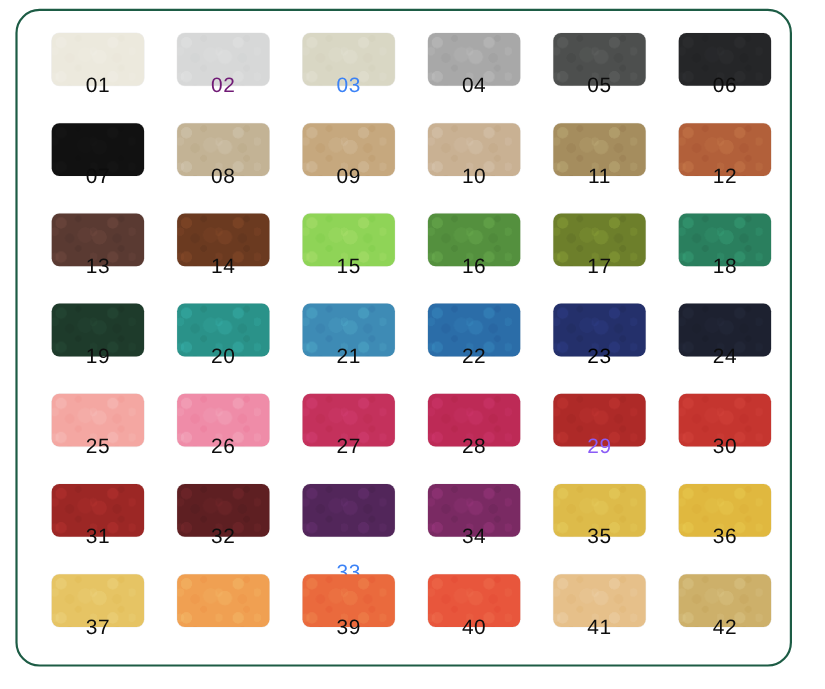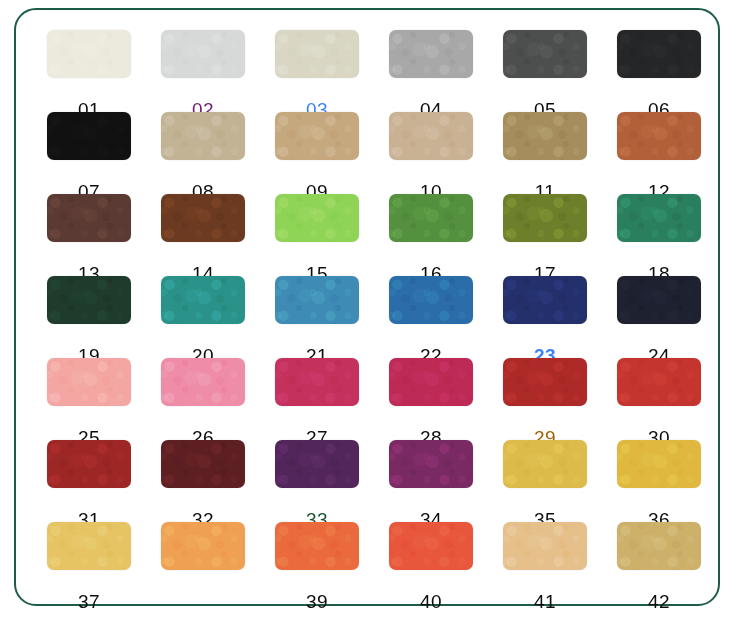--- a/index.html
+++ b/index.html
@@ -79,21 +79,21 @@
       radial-gradient(circle at 50% 48%, rgba(255,255,255,0.06) 0 18%, rgba(255,255,255,0) 19%);
     background-size: 47px 31px, 39px 27px, 53px 35px, 43px 29px, 35px 23px, 61px 41px;
     mix-blend-mode: overlay;
     opacity: 0.9;
     pointer-events: none;
   }
 
   .swatch-label {
     position: absolute;
     left: 0;
-    top: 68px;
+    top: 37px;
     width: 84px;
     text-align: center;
     font-family: "Liberation Sans", sans-serif;
     font-size: 19px;
     line-height: 24px;
     color: #0d0d0d;
     letter-spacing: 0.5px;
   }
 </style>
 </head>
@@ -187,21 +187,21 @@
       <div class="swatch-cell">
         <div class="swatch-chip" style="background-color: rgb(62, 139, 181);"></div>
         <div class="swatch-label" style="color: rgb(13, 13, 13);">21</div>
       </div>
       <div class="swatch-cell">
         <div class="swatch-chip" style="background-color: rgb(43, 109, 168);"></div>
         <div class="swatch-label" style="color: rgb(13, 13, 13);">22</div>
       </div>
       <div class="swatch-cell">
         <div class="swatch-chip" style="background-color: rgb(36, 48, 107);"></div>
-        <div class="swatch-label" style="color: #3b82f6; font-weight: bold;">23</div>
+        <div class="swatch-label" style="color: #000000;">23</div>
       </div>
       <div class="swatch-cell">
         <div class="swatch-chip" style="background-color: rgb(29, 33, 48);"></div>
         <div class="swatch-label" style="color: rgb(13, 13, 13);">24</div>
       </div>
       <div class="swatch-cell">
         <div class="swatch-chip" style="background-color: rgb(244, 167, 162);"></div>
         <div class="swatch-label" style="color: rgb(13, 13, 13);">25</div>
       </div>
       <div class="swatch-cell">
@@ -211,37 +211,37 @@
       <div class="swatch-cell">
         <div class="swatch-chip" style="background-color: rgb(196, 49, 92);"></div>
         <div class="swatch-label" style="color: rgb(13, 13, 13);">27</div>
       </div>
       <div class="swatch-cell">
         <div class="swatch-chip" style="background-color: rgb(189, 42, 86);"></div>
         <div class="swatch-label" style="color: rgb(13, 13, 13);">28</div>
       </div>
       <div class="swatch-cell">
         <div class="swatch-chip" style="background-color: rgb(174, 42, 40);"></div>
-        <div class="swatch-label" style="color: #a16207;">29</div>
+        <div class="swatch-label" style="color: #8b5cf6;">29</div>
       </div>
       <div class="swatch-cell">
         <div class="swatch-chip" style="background-color: rgb(197, 53, 47);"></div>
         <div class="swatch-label" style="color: rgb(13, 13, 13);">30</div>
       </div>
       <div class="swatch-cell">
         <div class="swatch-chip" style="background-color: rgb(156, 39, 37);"></div>
         <div class="swatch-label" style="color: rgb(13, 13, 13);">31</div>
       </div>
       <div class="swatch-cell">
         <div class="swatch-chip" style="background-color: rgb(94, 31, 34);"></div>
         <div class="swatch-label" style="color: rgb(13, 13, 13);">32</div>
       </div>
       <div class="swatch-cell">
         <div class="swatch-chip" style="background-color: rgb(82, 38, 90);"></div>
-        <div class="swatch-label" style="color: #14532d;">33</div>
+        <div class="swatch-label" style="color: #3b82f6; margin-top: 32px;">33</div>
       </div>
       <div class="swatch-cell">
         <div class="swatch-chip" style="background-color: rgb(122, 42, 99);"></div>
         <div class="swatch-label" style="color: rgb(13, 13, 13);">34</div>
       </div>
       <div class="swatch-cell">
         <div class="swatch-chip" style="background-color: rgb(221, 187, 74);"></div>
         <div class="swatch-label" style="color: rgb(13, 13, 13);">35</div>
       </div>
       <div class="swatch-cell">

